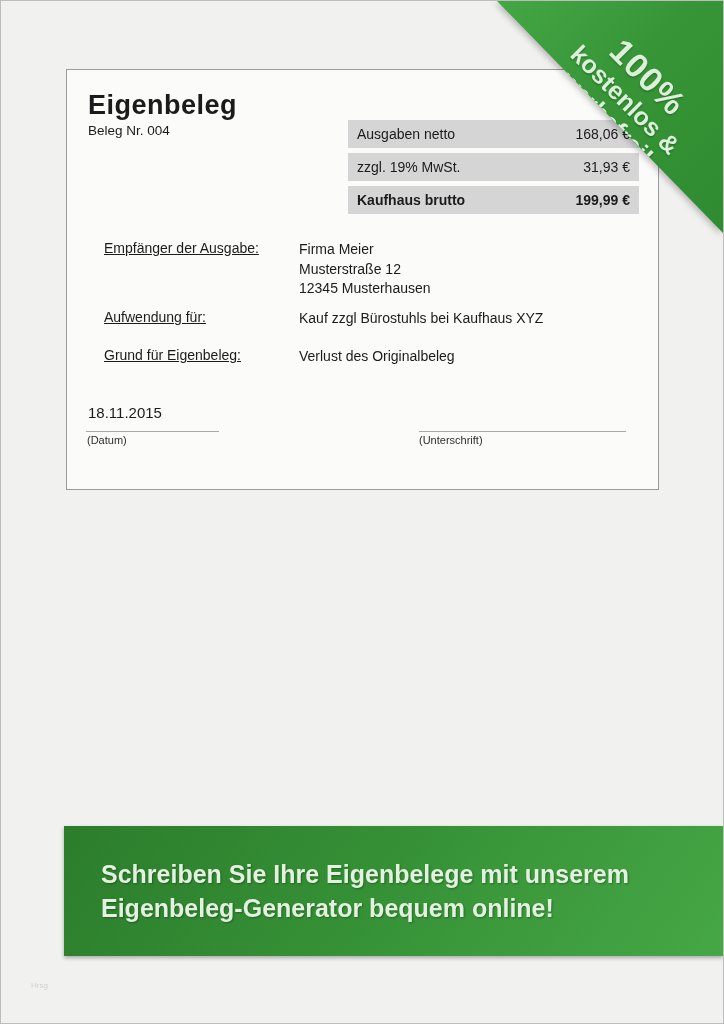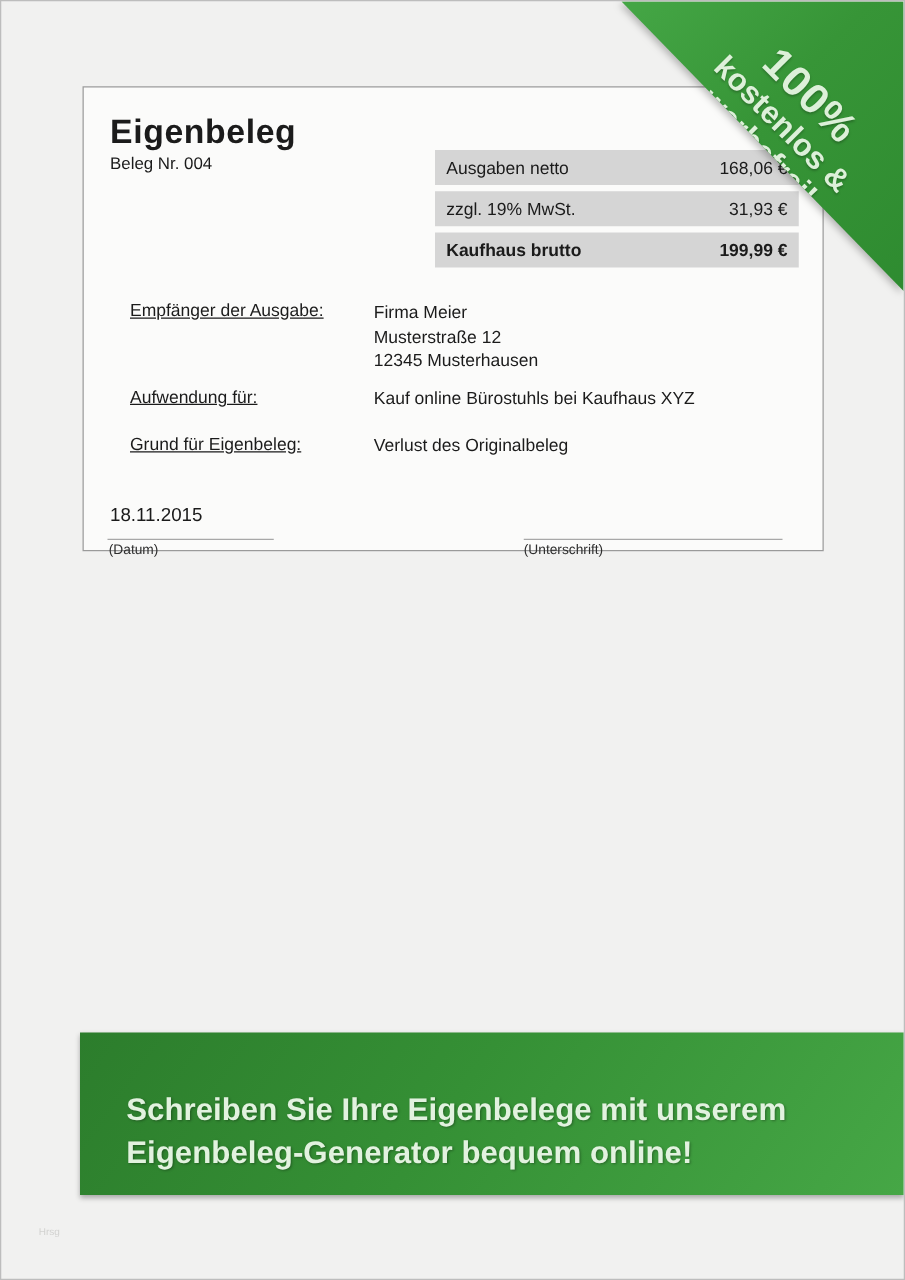--- a/index.html
+++ b/index.html
@@ -42,21 +42,21 @@
     white-space: nowrap;
     line-height: 1.05;
   }
   .ribbon-text .big { font-size: 34px; letter-spacing: 1px; }
   .ribbon-text .small { font-size: 25px; }
 
   
   .doc {
     position: absolute;
     left: 65px; top: 68px;
-    width: 593px; height: 372px;
+    width: 593px; height: 421px;
     background: #fbfbfa;
     border: 1px solid #9a9a9a;
     z-index: 10;
     color: #1b1b1b;
   }
   .doc-title {
     position: absolute;
     left: 21px; top: 20px;
     font-size: 27px;
     font-weight: bold;
@@ -126,21 +126,21 @@
   .banner {
     position: absolute;
     left: 63px; top: 825px;
     width: 659px; height: 130px;
     background: linear-gradient(125deg, #2c7d2c 0%, #359035 45%, #46a746 100%);
     box-shadow: 0 2px 4px rgba(0,0,0,0.3);
     z-index: 20;
     cursor: pointer;
   }
   .banner-text {
-    padding: 45px 0 0 37px;
+    padding: 31px 0 0 37px;
     color: #e2f2df;
     font-size: 25px;
     font-weight: bold;
     line-height: 34px;
     text-shadow: 1px 1px 2px rgba(0,0,0,0.3);
   }
 
   .watermark {
     position: absolute;
     left: 30px; top: 980px;
@@ -184,21 +184,21 @@
     </div>
 
     <div class="field-label" style="top:170px">Empfänger der Ausgabe:</div>
     <div class="field-value" style="top:170px">
       <div>Firma Meier</div>
       <div>Musterstraße 12</div>
       <div>12345 Musterhausen</div>
     </div>
 
     <div class="field-label" style="top:239px">Aufwendung für:</div>
-    <div class="field-value" style="top:239px">Kauf online Bürostuhls bei Kaufhaus XYZ</div>
+    <div class="field-value" style="top:239px">Kauf zzgl Bürostuhls bei Kaufhaus XYZ</div>
 
     <div class="field-label" style="top:277px">Grund für Eigenbeleg:</div>
     <div class="field-value" style="top:277px">Verlust des Originalbeleg</div>
 
     <div class="date-value">18.11.2015</div>
     <div class="sig-line date"></div>
     <div class="sig-caption date">(Datum)</div>
 
     <div class="sig-line signature"></div>
     <div class="sig-caption signature">(Unterschrift)</div>

